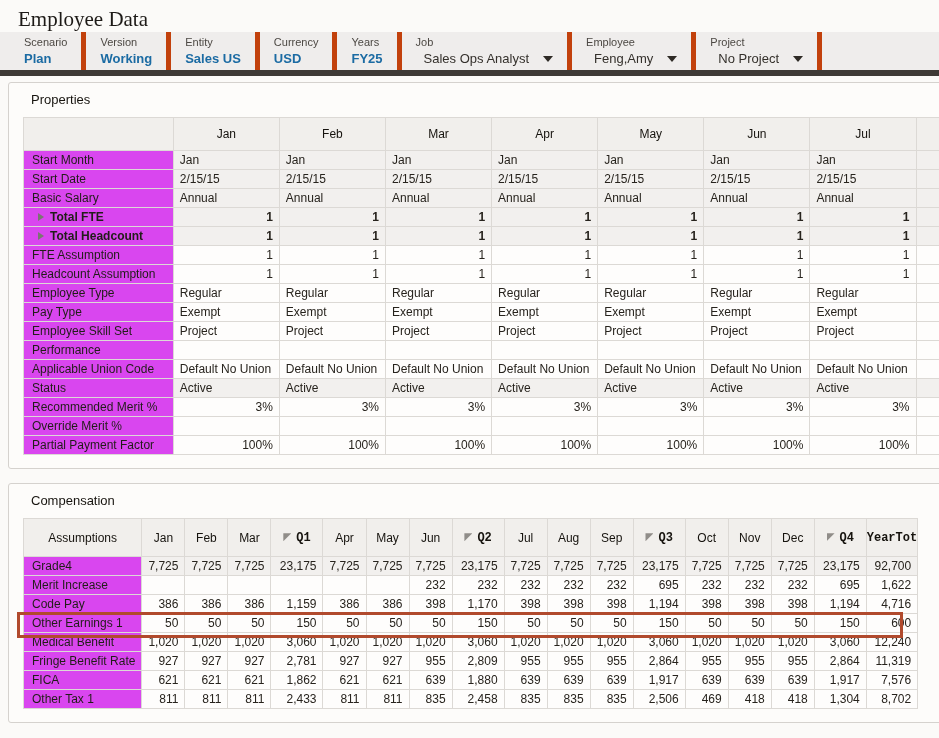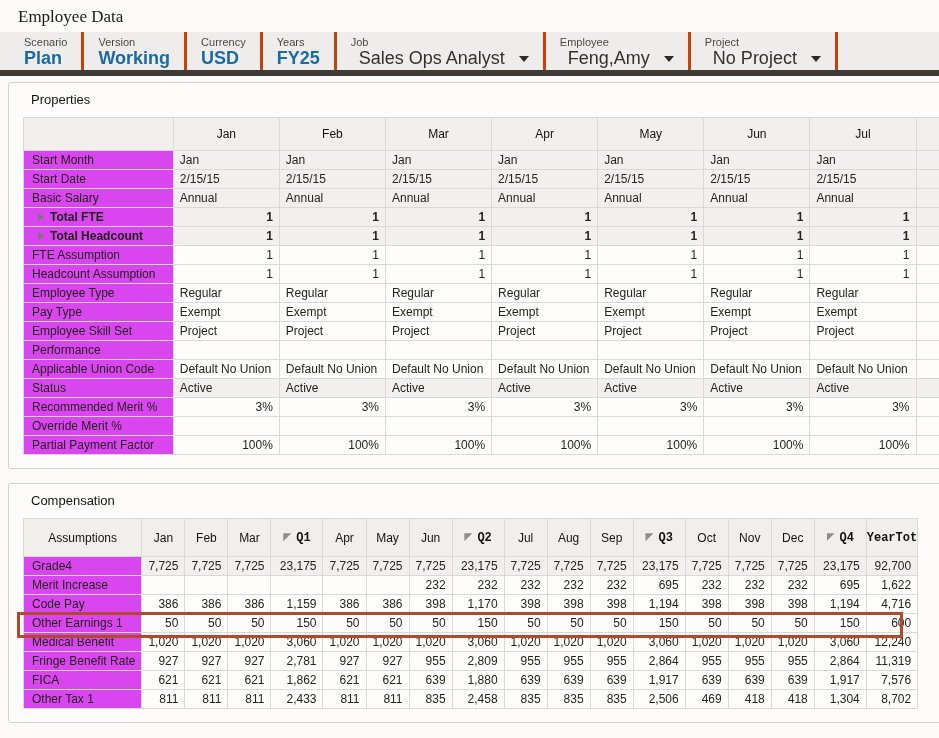--- a/index.html
+++ b/index.html
@@ -6,41 +6,41 @@
   html,body { width:939px; height:738px; overflow:hidden; }
   body {
     background:#fbfaf8;
     font-family:"Liberation Sans", sans-serif;
     color:#27231d;
     position:relative;
   }
   
   .page-title {
     font-family:"Liberation Serif", serif;
-    font-size:17px;
+    font-size:21px;
     color:#1d1a17;
     padding:7px 0 0 18px;
     height:32px;
   }
   
   .pov-bar {
     height:38px;
     background:#efedec;
     display:flex;
     align-items:stretch;
     padding-left:10px;
   }
   .pov-item {
     display:flex; flex-direction:column; justify-content:center;
     padding:0 14px;
-    border-right:3px solid #c2410c;
+    border-right:5px solid #c2410c;
   }
   .pov-label { font-size:11px; color:#4c4843; line-height:13px; }
   .pov-valrow { display:flex; align-items:center; margin-top:2px; }
-  .pov-value { font-size:18px; line-height:15px; white-space:nowrap; }
+  .pov-value { font-size:13px; line-height:15px; white-space:nowrap; }
   .pov-value.link { color:#1b6ba3; font-weight:bold; }
   .pov-value.plain { color:#34302b;margin-left:8px; }
   .pov-caret {
     width:0; height:0; margin-left:14px;
     border-left:5px solid transparent;
     border-right:5px solid transparent;
     border-top:6px solid #2e2a25;
   }
   .header-divider {
     height:6px; width:939px; background:#3e3a36;
@@ -119,20 +119,26 @@
     <div class="pov-item">
       <div class="pov-label">Scenario</div>
       <div class="pov-valrow">
         <span class="pov-value link">Plan</span>
       </div>
     </div>
     <div class="pov-item">
       <div class="pov-label">Version</div>
       <div class="pov-valrow">
         <span class="pov-value link">Working</span>
+      </div>
+    </div>
+    <div class="pov-item">
+      <div class="pov-label">Entity</div>
+      <div class="pov-valrow">
+        <span class="pov-value link">Sales US</span>
       </div>
     </div>
     <div class="pov-item">
       <div class="pov-label">Currency</div>
       <div class="pov-valrow">
         <span class="pov-value link">USD</span>
       </div>
     </div>
     <div class="pov-item">
       <div class="pov-label">Years</div>

